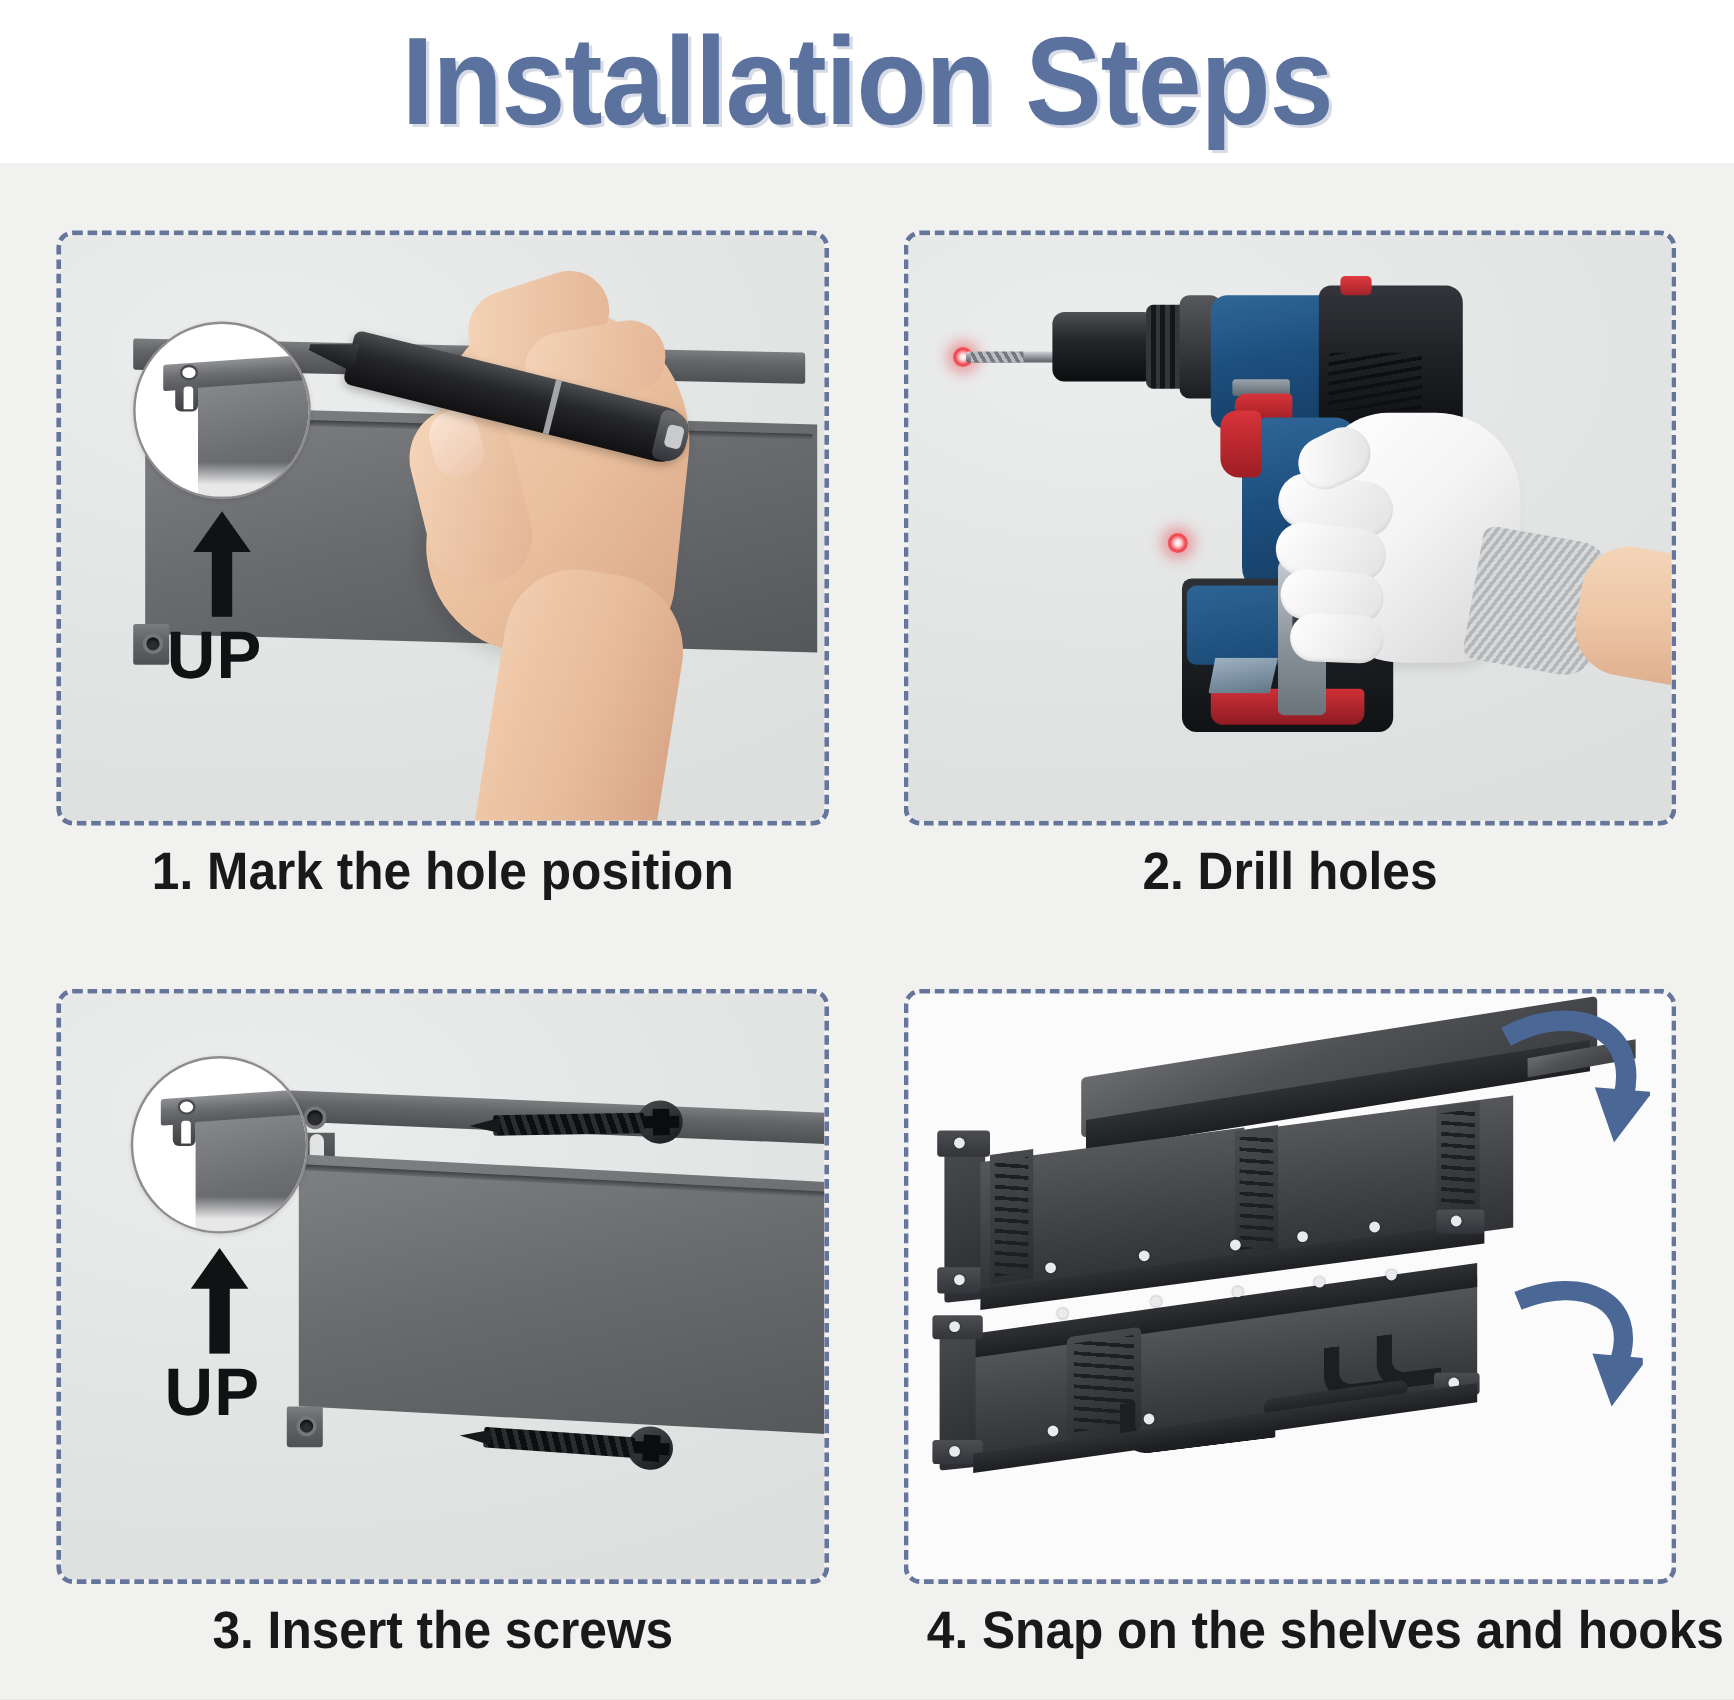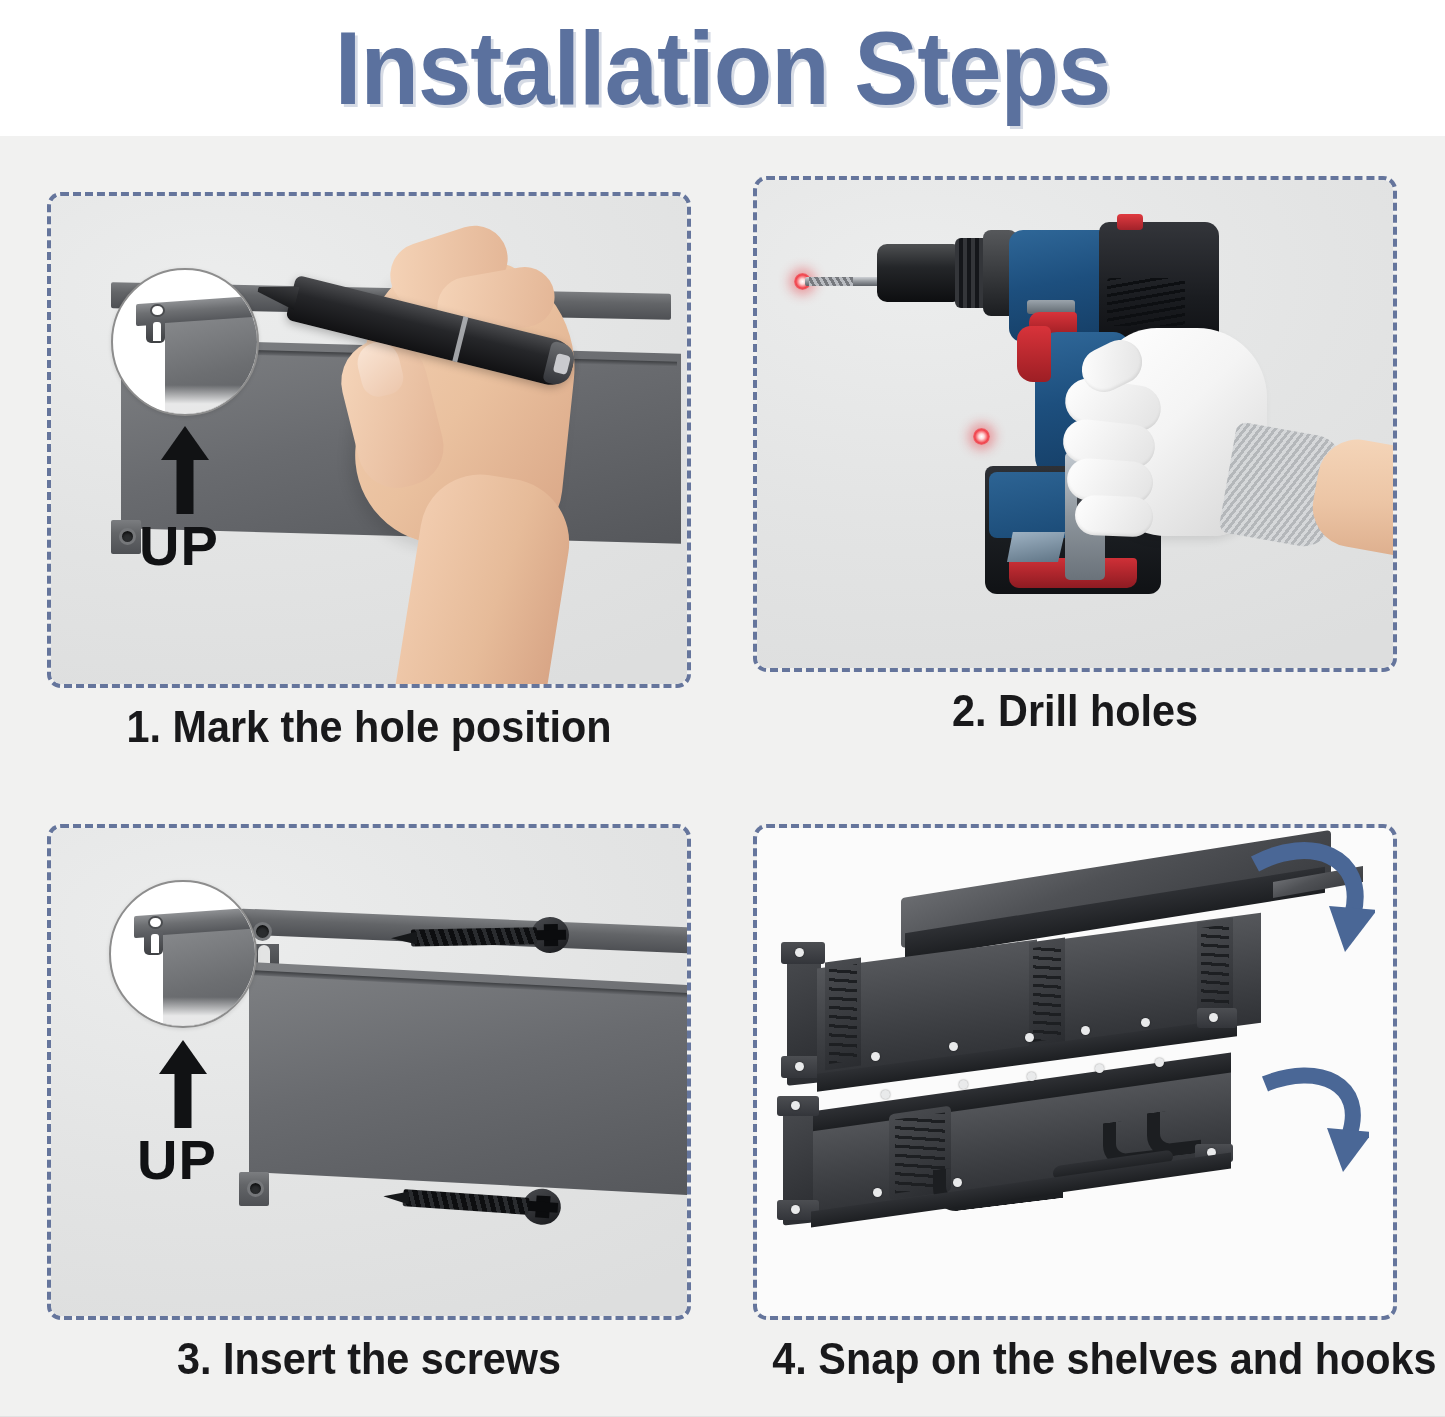--- a/index.html
+++ b/index.html
@@ -38,21 +38,21 @@
 
   
   .grid {
     position: relative;
     width: 1445px;
     height: 1281px;
     background: #f1f1f0;
   }
   .cell { position: absolute; }
   .cell-1 { left: 47px;  top: 56px;  width: 644px; height: 560px; }
-  .cell-2 { left: 753px; top: 40px;  width: 644px; height: 560px; }
+  .cell-2 { left: 753px; top: 56px;  width: 644px; height: 560px; }
   .cell-3 { left: 47px;  top: 688px; width: 644px; height: 560px; }
   .cell-4 { left: 753px; top: 688px; width: 644px; height: 560px; }
 
   .panel {
     position: relative;
     width: 100%;
     height: 496px;
     border: 4px dashed #65759c;
     border-radius: 14px;
     overflow: hidden;

